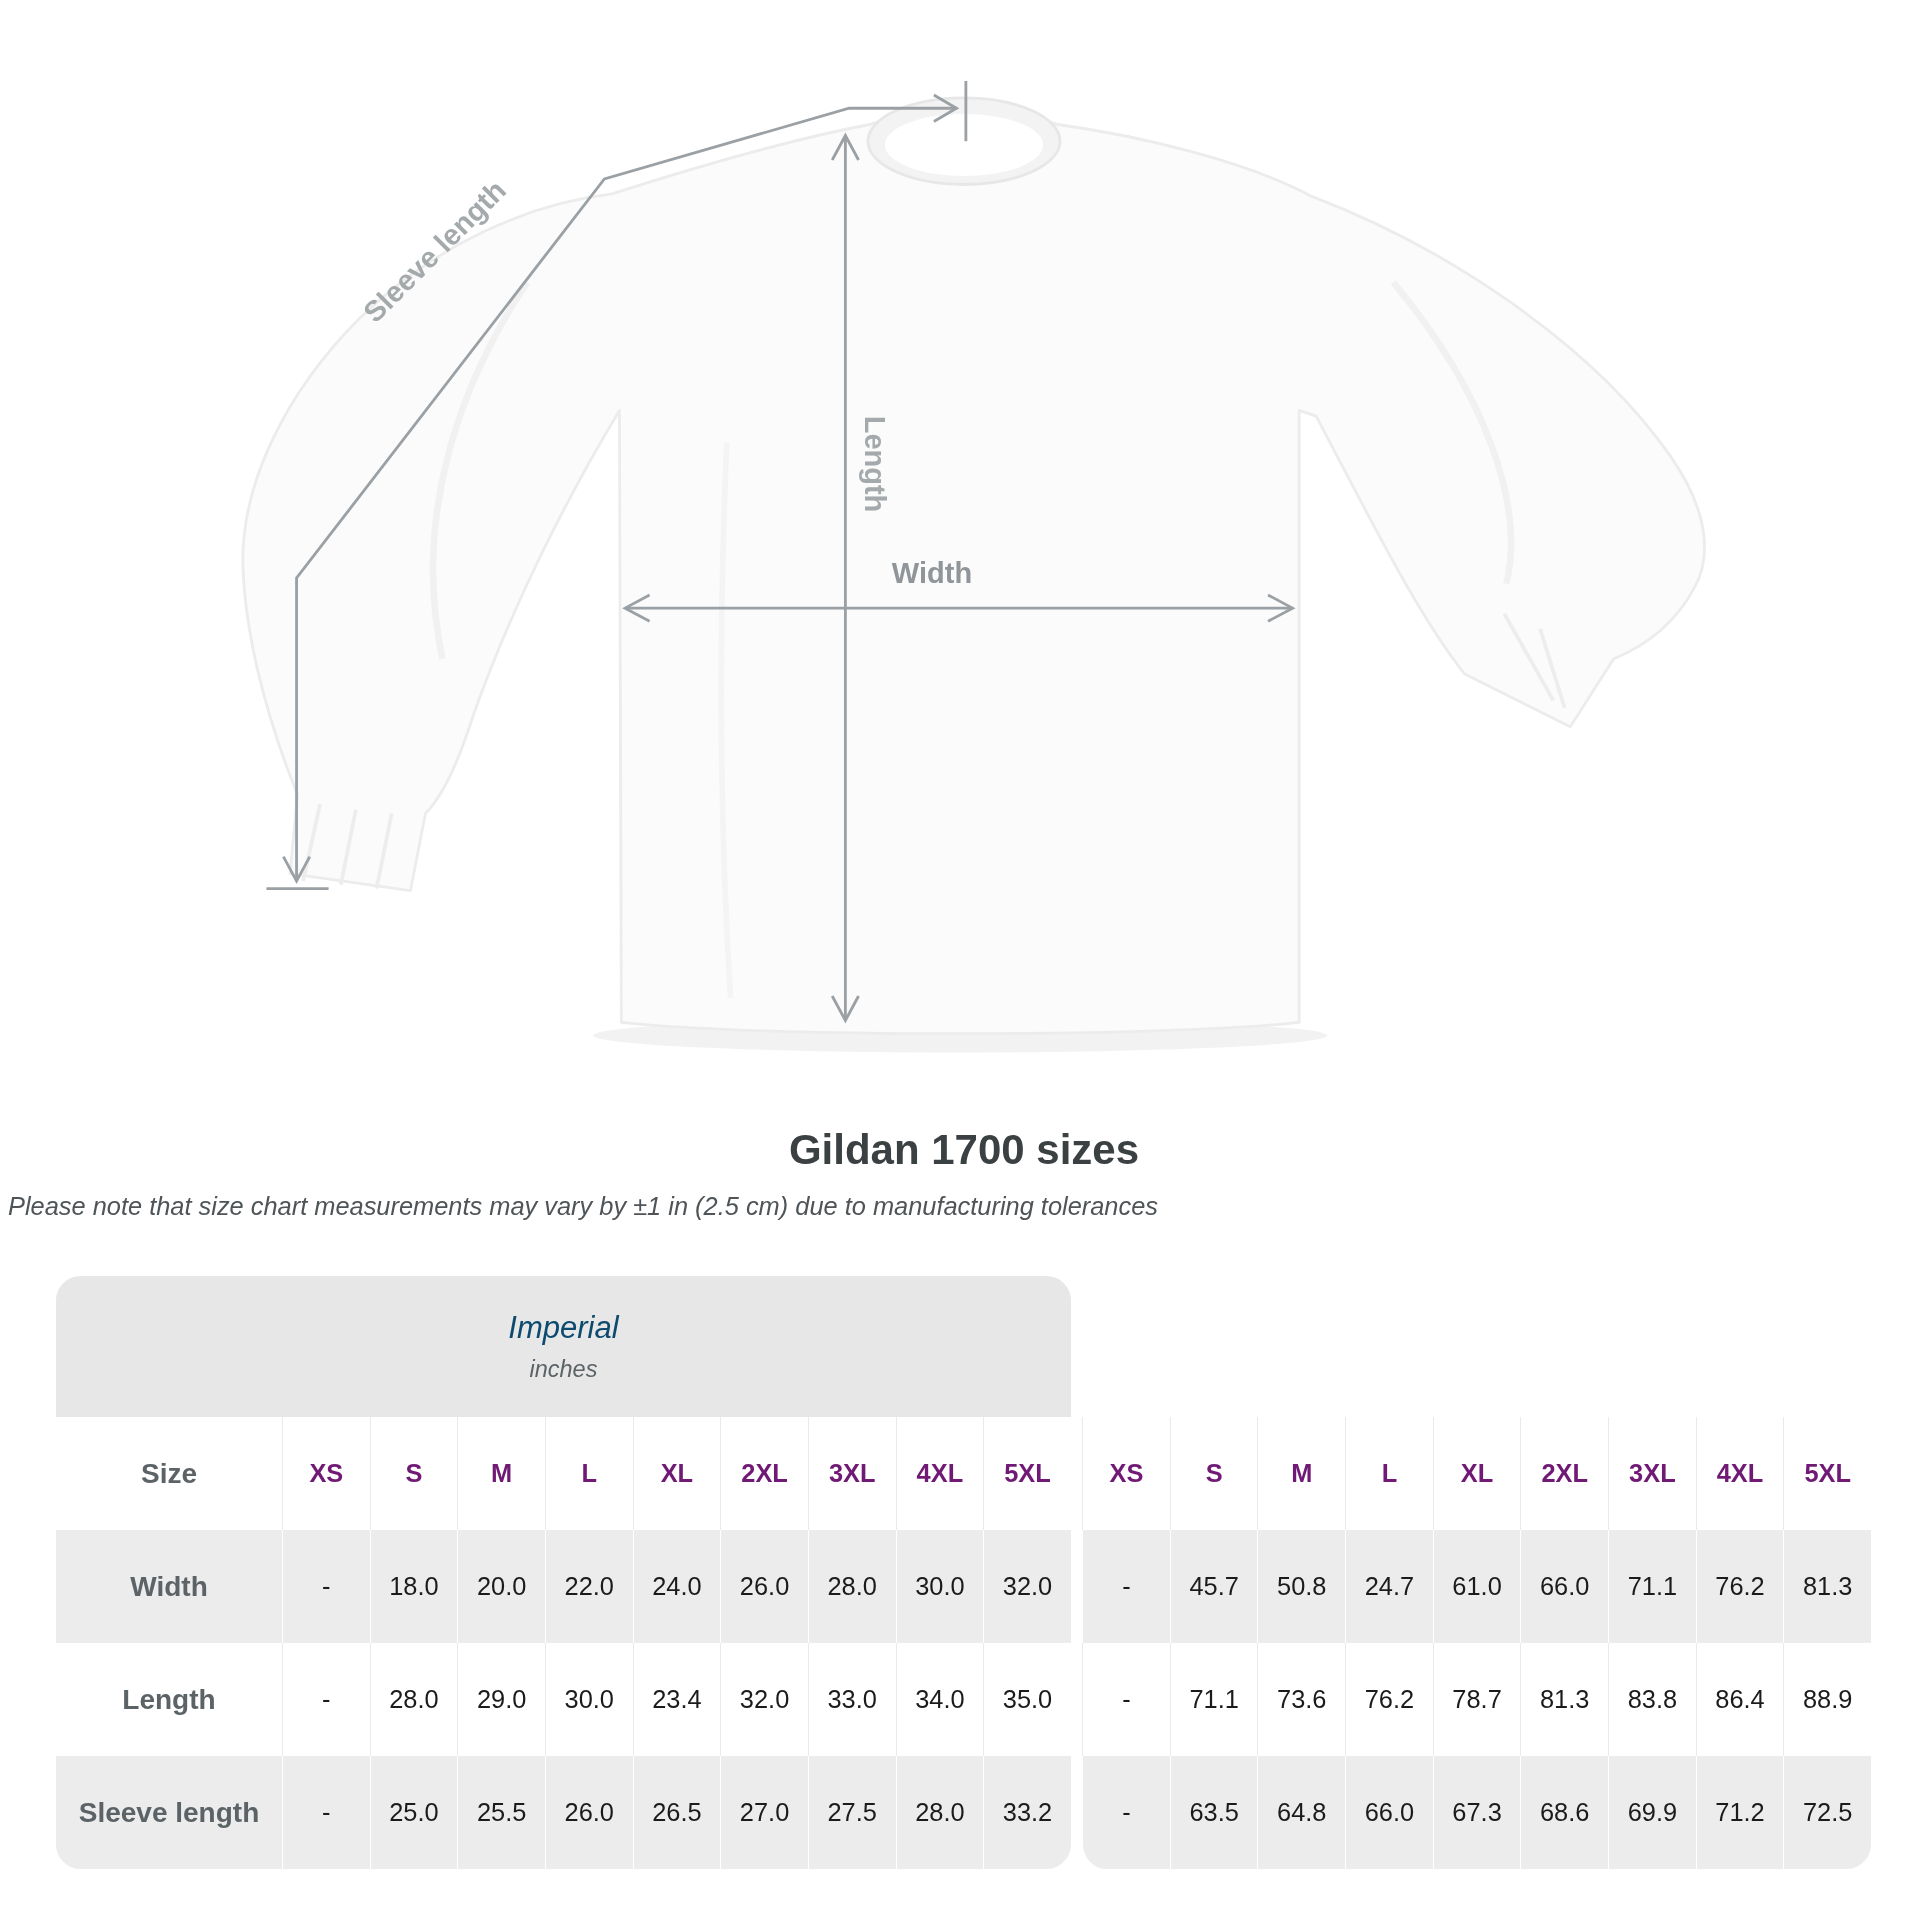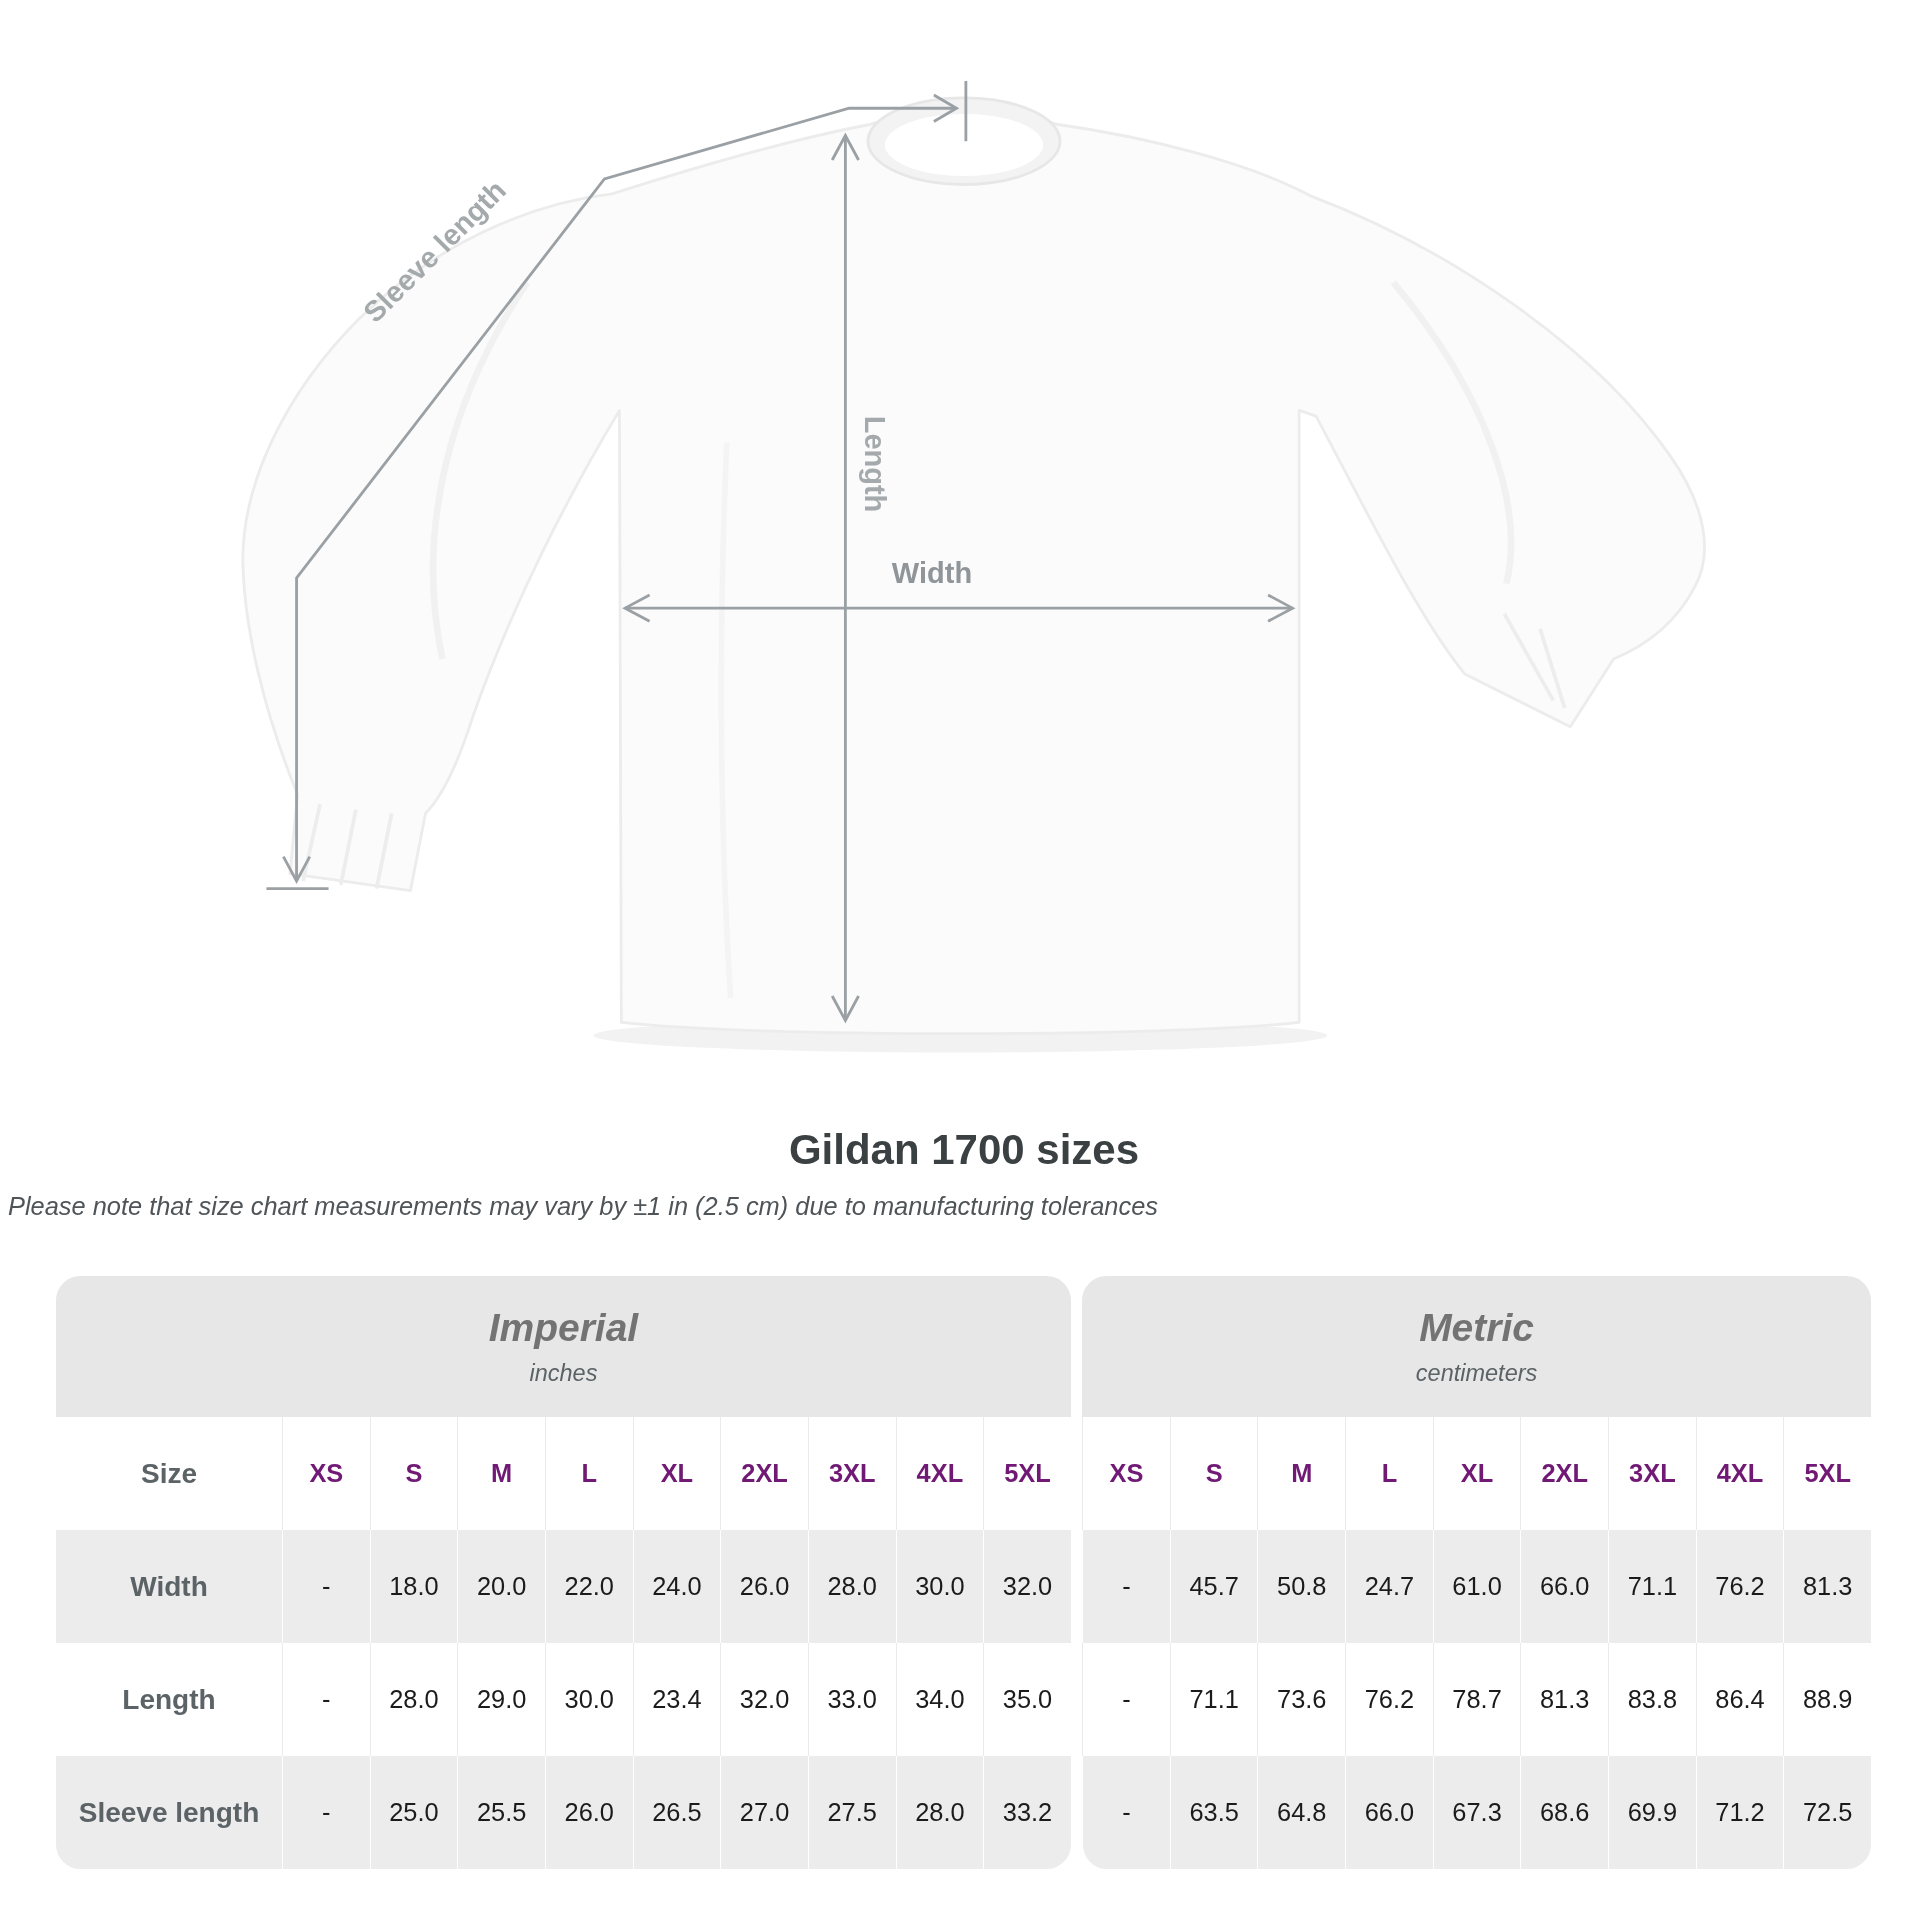--- a/index.html
+++ b/index.html
@@ -17,21 +17,21 @@
   #chart-subtitle{position:absolute;top:1192px;left:0;width:100%;
                   font-size:25.4px;font-style:italic;color:#4e5457;padding-left:8px;}
   
   #size-table{position:absolute;left:56px;top:1276px;width:1815px;}
   .trow{display:grid;grid-template-columns:226px repeat(9,1fr) 11.3px repeat(9,1fr);}
   .band-row{height:141px;}
   .band-cell{display:flex;flex-direction:column;align-items:center;justify-content:center;
              background:#e7e7e7;border-radius:24.5px 24.5px 0 0;}
   .band-left{grid-column:1/11;}
   .band-right{grid-column:12/21;}
-  .band-name{font-size:39px;font-weight:bold;font-style:italic;color:#737373;}
+  .band-name{font-size:31px;font-weight:normal;font-style:italic;color:#0c4a6e;}
   .band-unit{font-size:23.5px;font-style:italic;color:#5c6367;margin-top:9.4px;text-align:right;}
   .spacer{background:#ffffff;}
   .hrow{height:113px;background:#ffffff;}
   .drow{height:113px;}
   .cell{display:flex;align-items:center;justify-content:center;
         border-left:1.9px solid #eaeaea;font-size:25.4px;color:#1b1b1b;background:#ffffff;}
   .rlabel{display:flex;align-items:center;justify-content:center;font-weight:bold;
           color:#5c6367;font-size:28px;background:#ffffff;}
   .hcell{font-weight:bold;color:#701a75;font-size:25.4px;}
   .drow.gray .cell,.drow.gray .rlabel{background:#ececec;border-left-color:#ffffff;}
@@ -109,24 +109,20 @@
   <div id="chart-subtitle">Please note that size chart measurements may vary by ±1 in (2.5 cm) due to manufacturing tolerances</div>
 
   <div id="size-table">
 
     <div class="trow band-row">
       <div class="band-cell band-left">
         <div class="band-name">Imperial</div>
         <div class="band-unit">inches</div>
       </div>
       <div class="spacer"></div>
-      <div class="band-cell band-right">
-        <div class="band-name">Metric</div>
-        <div class="band-unit">centimeters</div>
-      </div>
     </div>
 
     <div class="trow hrow">
       <div class="rlabel">Size</div>
       <div class="cell hcell">XS</div>
       <div class="cell hcell">S</div>
       <div class="cell hcell">M</div>
       <div class="cell hcell">L</div>
       <div class="cell hcell">XL</div>
       <div class="cell hcell">2XL</div>

